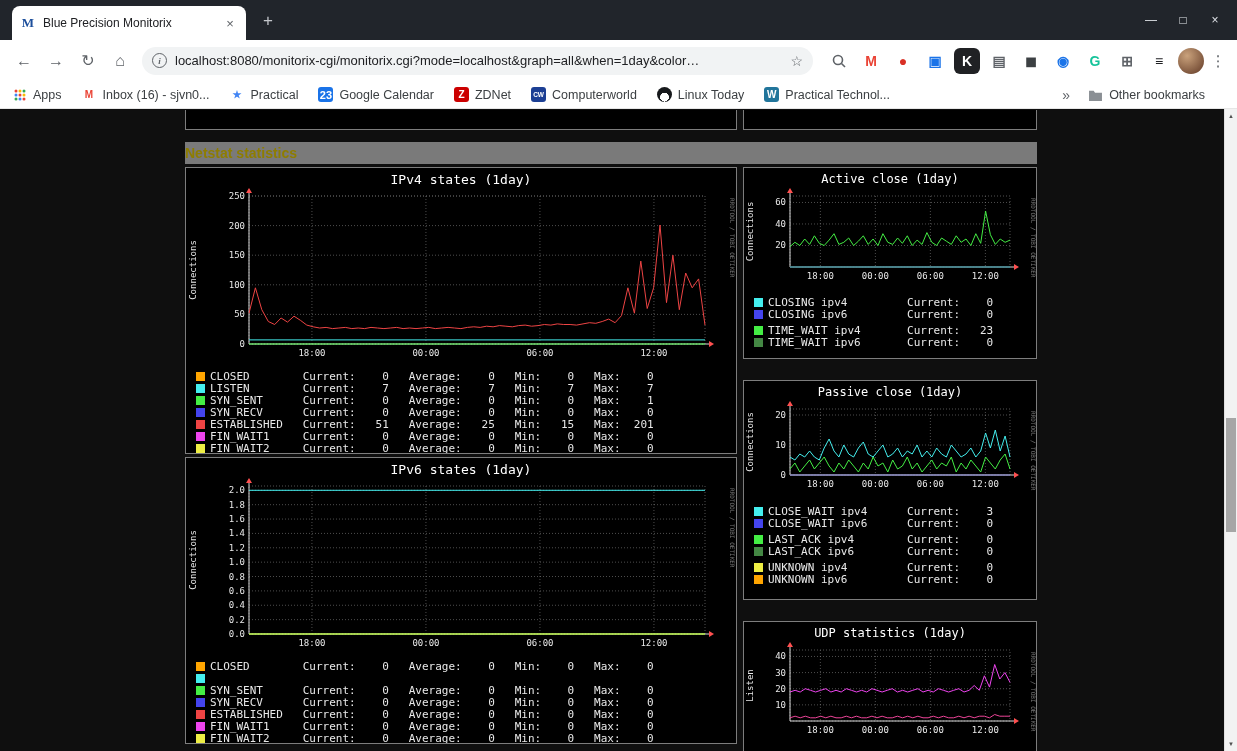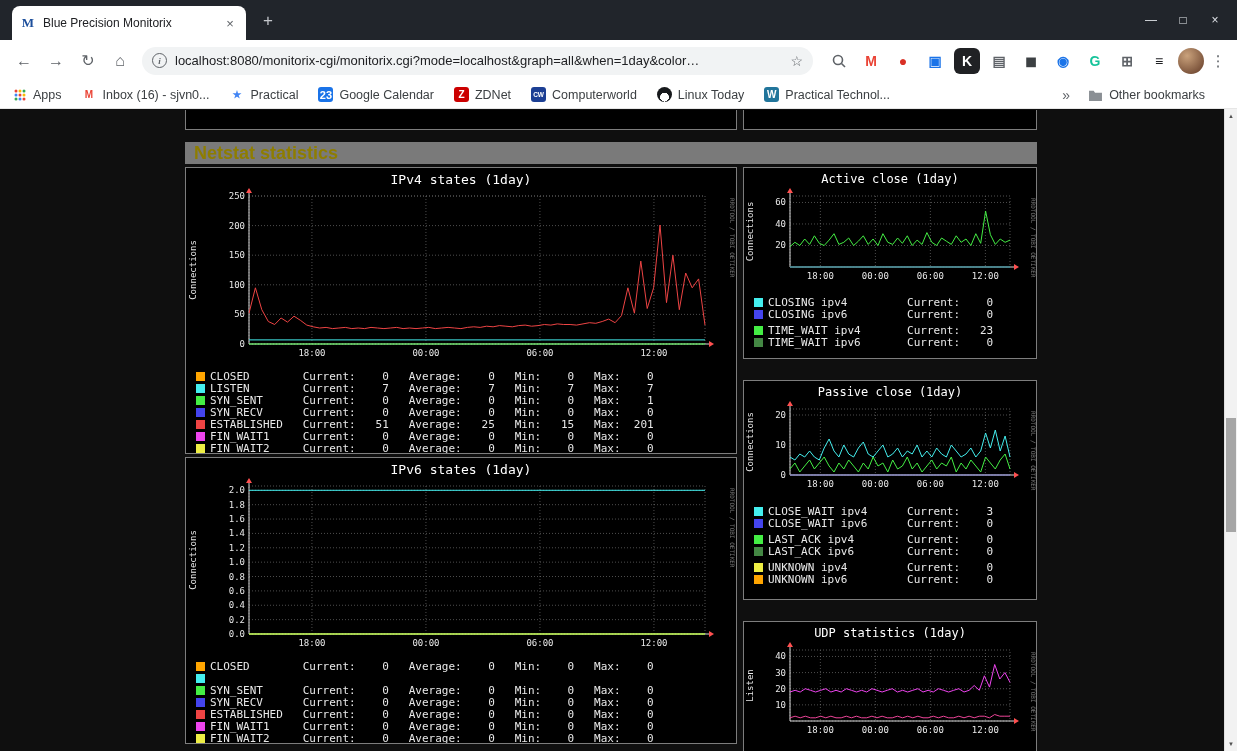--- a/index.html
+++ b/index.html
@@ -35,21 +35,21 @@
   .bmico.cal{font-size:11px;}
   .bmico.cw{font-size:6.5px;}
   .penguin{background:radial-gradient(circle at 50% 68%,#ffffff 0 34%,#17191c 35%);border-radius:50%;}
   .bmspacer{flex:1;}
   .chev{color:#5f6368;font-size:14px;margin-right:18px;}
 
   
   .content{position:relative;height:642px;background:#0f0f0f;overflow:hidden;flex:none;}
   .remnants{display:flex;gap:6px;margin:1px 0 0 185px;width:852px;}
   .remnant{height:20px;border:1px solid #7d7d7d;border-top:none;background:#000;box-sizing:border-box;}
-  .secbar{height:22px;background:#7a7a7a;margin:12px 0 3px 185px;width:852px;display:flex;align-items:center;padding-left:9px;box-sizing:border-box;font-weight:bold;font-size:18px;color:#8e7d00;}
+  .secbar{height:22px;background:#7a7a7a;margin:12px 0 3px 185px;width:852px;display:flex;align-items:center;padding-left:0;box-sizing:border-box;font-weight:bold;font-size:14px;color:#8e7d00;}
   .cols{display:flex;gap:6px;margin-left:185px;align-items:flex-start;}
   .colL{width:552px;display:flex;flex-direction:column;gap:3px;}
   .colR{width:294px;display:flex;flex-direction:column;gap:21px;}
   .chartbox{border:1px solid #7d7d7d;background:#000;box-sizing:border-box;overflow:hidden;width:100%;}
   .ctitle{margin-top:4px;text-align:center;color:#fff;font:13px "DejaVu Sans Mono",monospace;height:16px;}
   .colR .ctitle{font-size:12px;}
   .cplot svg{display:block;margin:0 auto;}
   svg text{font-family:"DejaVu Sans Mono",monospace;}
   .tick{fill:#e8e8e8;font-size:9px;}
   .ylab{fill:#e8e8e8;font-size:9px;}

